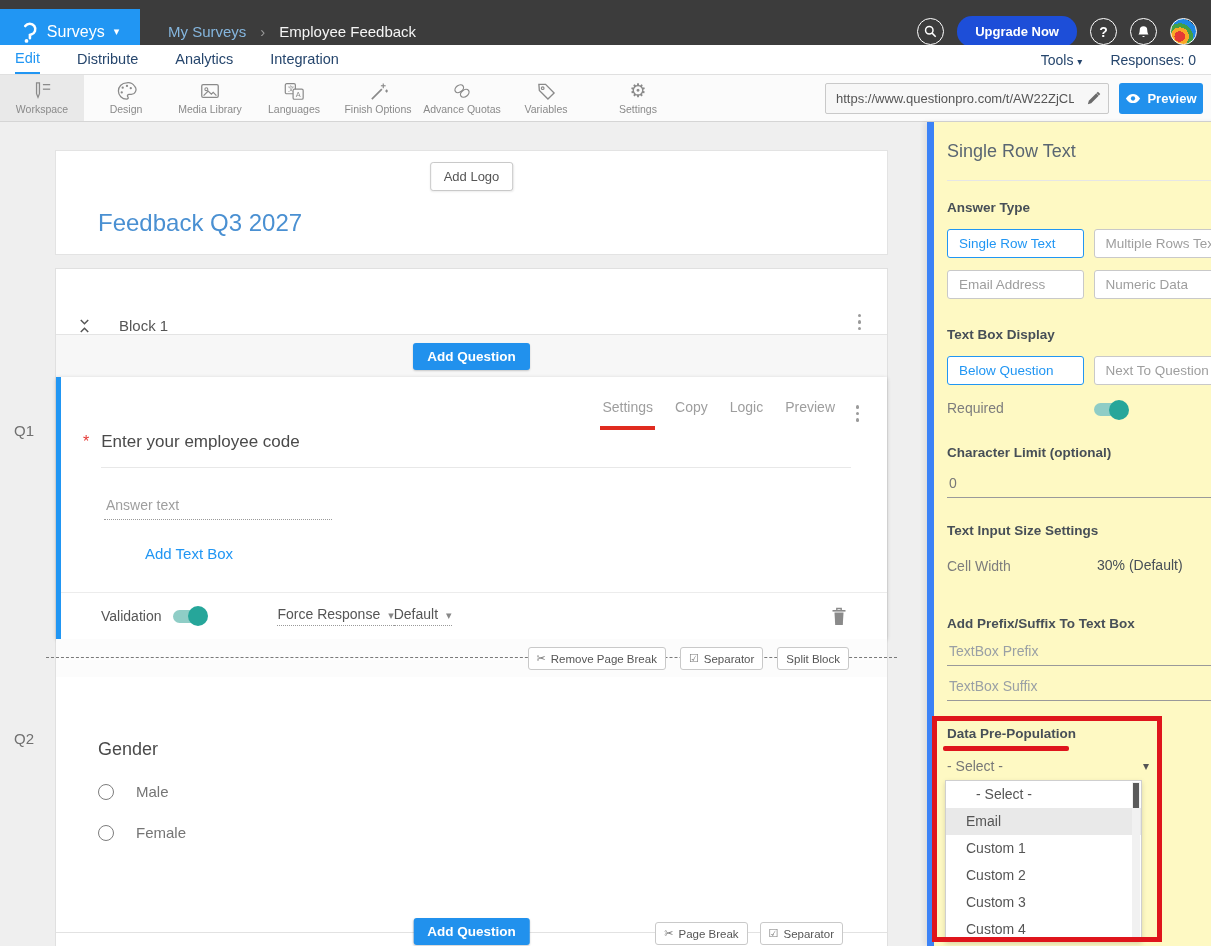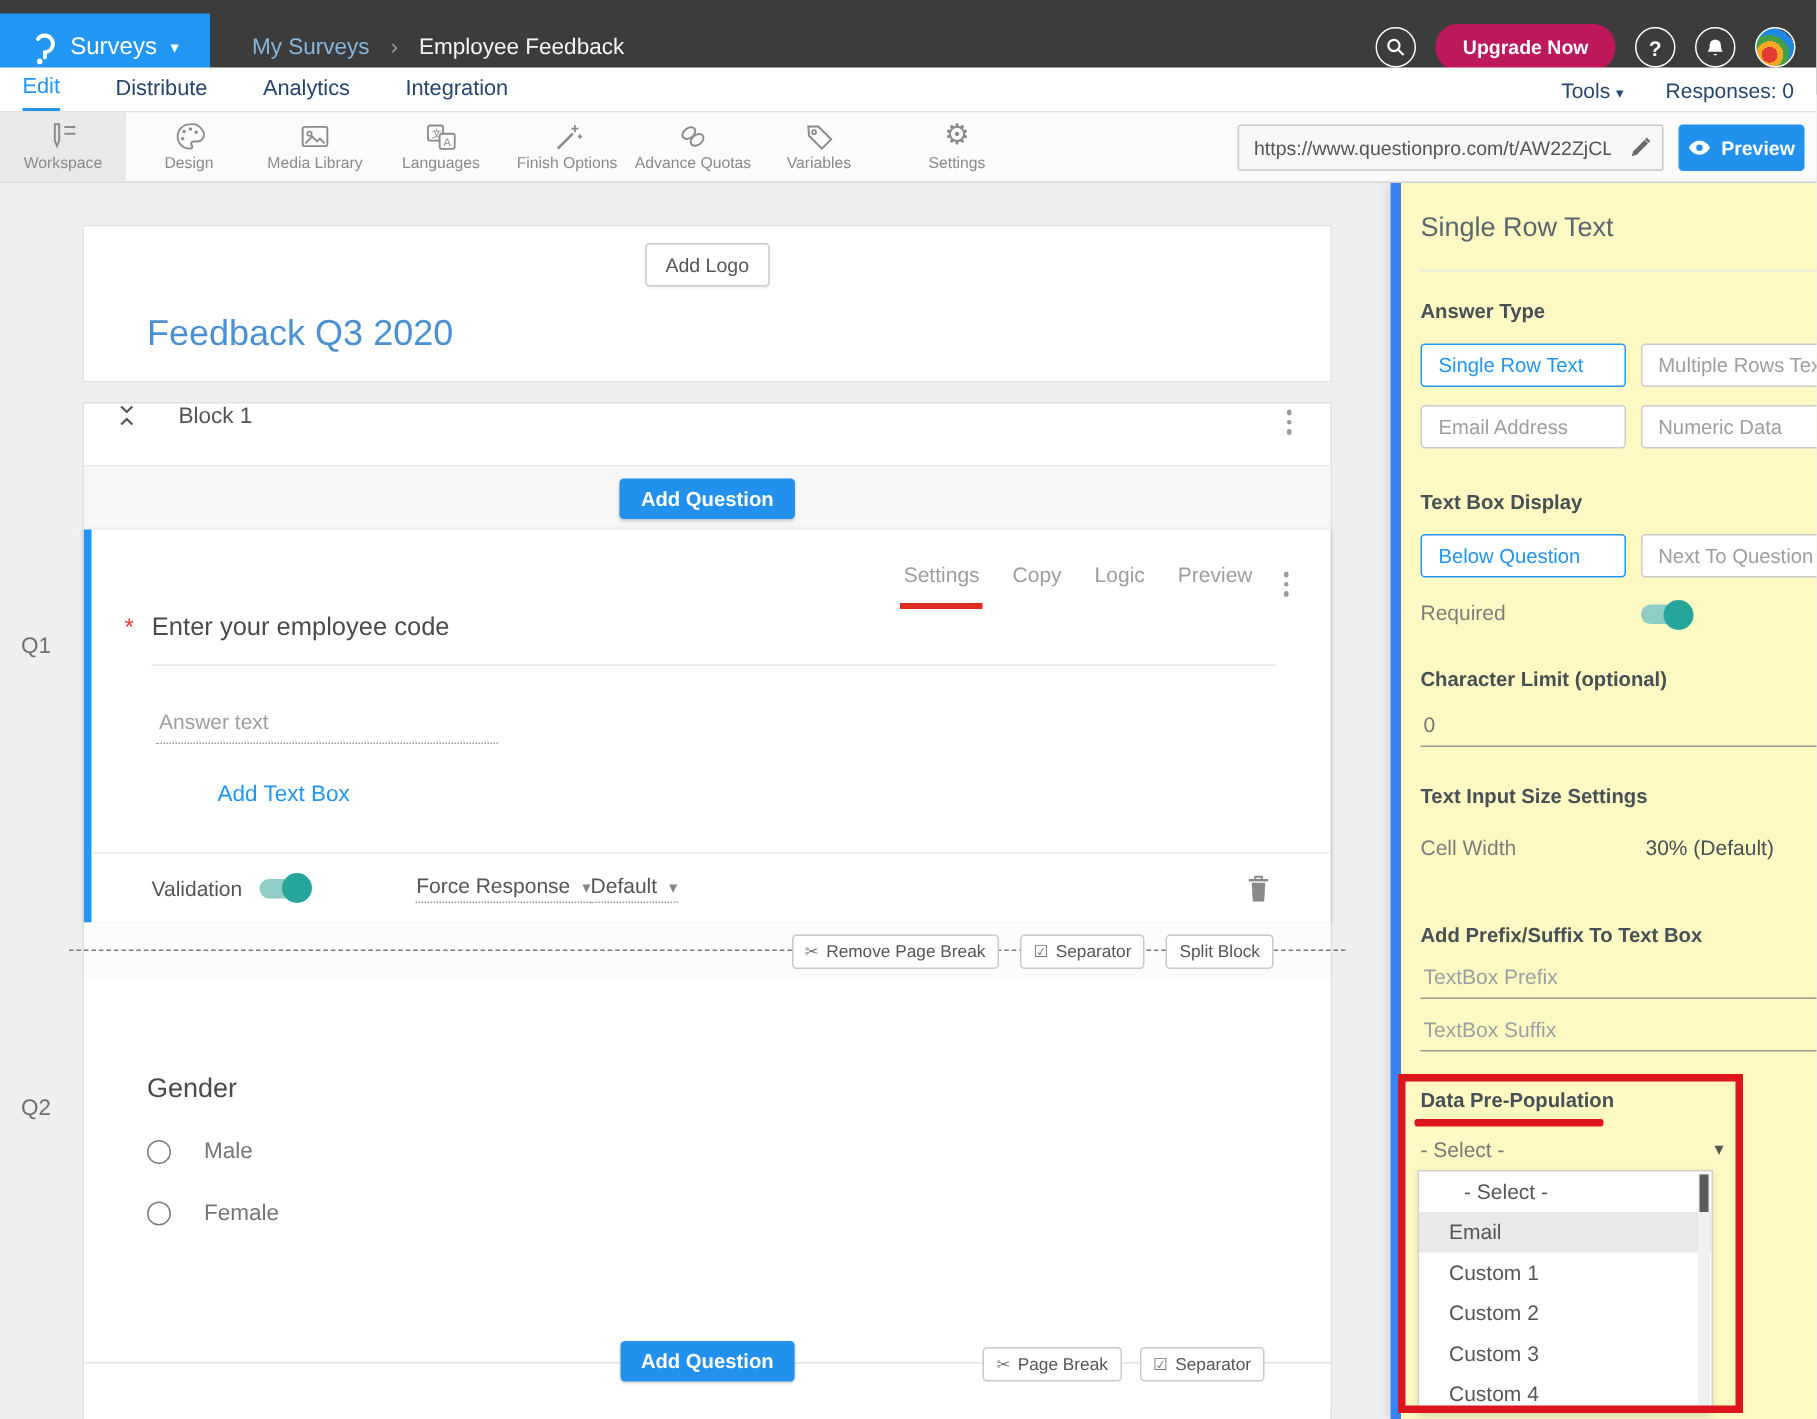--- a/index.html
+++ b/index.html
@@ -10,21 +10,21 @@
   .topbar { position:absolute; left:0; top:0; width:1211px; height:63px; background:#3c3c3c; display:flex; align-items:center; }
   .logo-block { width:140px; height:45px; background:#2196f3; display:flex; align-items:center; justify-content:center; gap:9px; color:#fff; cursor:pointer; }
   .logo-block .product { font-size:16px; }
   .logo-block .caret { font-size:11px; }
   .breadcrumb { display:flex; align-items:center; gap:14px; margin-left:28px; font-size:15px; }
   .crumb-parent { color:#85b6de; cursor:pointer; }
   .crumb-sep { color:#9a9a9a; font-size:15px; }
   .crumb-current { color:#f5f5f5; }
   .top-actions { margin-left:auto; display:flex; align-items:center; gap:13px; padding-right:14px; }
   .circle-btn { width:27px; height:27px; border:1.6px solid #fff; border-radius:50%; display:flex; align-items:center; justify-content:center; color:#fff; font-weight:bold; font-size:14px; cursor:pointer; }
-  .upgrade-btn { background:#be185d; color:#fff; font-weight:bold; font-size:13px; border:none; border-radius:15px; padding:8px 18px; cursor:pointer; }
+  .upgrade-btn { background:#1d4ed8; color:#fff; font-weight:bold; font-size:13px; border:none; border-radius:15px; padding:8px 18px; cursor:pointer; }
   .avatar { width:27px; height:27px; border:1.6px solid #fff; border-radius:50%; background:radial-gradient(circle at 35% 70%, #e53935 0 22%, #f9a825 22% 38%, #43a047 38% 55%, #1e88e5 55% 75%, #37474f 75%); cursor:pointer; }
 
   
   .tabbar { position:absolute; left:0; top:45px; width:1211px; height:30px; background:#fff; border-bottom:1px solid #e0e0e0; display:flex; align-items:center; padding:0 15px; }
   .nav-tab { font-size:14.5px; color:#26466d; margin-right:37px; padding:4px 0 6px; cursor:pointer; }
   .nav-tab.active { color:#2196f3; border-bottom:2px solid #2196f3;text-align:right; }
   .tabbar-right { margin-left:auto; display:flex; align-items:center; gap:28px; font-size:14px; color:#26466d; }
   .tools-dd { cursor:pointer; }
   .tools-dd .caret { font-size:10px; color:#26466d; }
 
@@ -43,21 +43,21 @@
   
   .canvas { position:absolute; left:0; top:122px; width:895px; height:824px; background:#efefef; }
   .q-label { position:absolute; left:14px; font-size:15px; color:#707070; }
   .col { position:absolute; left:55px; width:833px; }
 
   .title-card { top:28px; height:105px; background:#fff; border:1px solid #e3e3e3; }
   .add-logo-btn { position:absolute; left:50%; transform:translateX(-50%); top:11px; background:#fff; border:1px solid #c9c9c9; border-radius:3px; padding:6px 13px; font-size:13px; color:#555; box-shadow:0 1px 2px rgba(0,0,0,.08); cursor:pointer; }
   .survey-title { position:absolute; left:42px; top:58px; font-size:24px; color:#4a90d2; cursor:text; }
 
   .block-card { top:146px; height:678px; background:#fff; border:1px solid #e0e0e0; border-bottom:none; }
-  .block-header { height:42px; border-bottom:1px solid #e4e4e4; display:flex; align-items:flex-start; padding:0 22px; }
+  .block-header { height:66px; border-bottom:1px solid #e4e4e4; display:flex; align-items:flex-end; padding:0 22px; }
   .collapse-ic { cursor:pointer; margin-right:28px; display:flex; }
   .block-name { font-size:15px; color:#555; }
   .dots-v { margin-left:auto; display:flex; flex-direction:column; gap:3px; cursor:pointer; padding:4px; }
   .dots-v i { width:3.5px; height:3.5px; border-radius:50%; background:#9a9a9a; }
 
   .addq-strip { height:42px; background:#f7f7f7; display:flex; align-items:center; justify-content:center; }
   .addq-btn { background:#2191ed; border:none; border-radius:3px; color:#fff; font-weight:bold; font-size:13.5px; padding:6px 14px; cursor:pointer; box-shadow:0 1px 2px rgba(0,0,0,.2); }
 
   .q1-card { position:relative; height:262px; background:#fff; border-left:5px solid #2196f3; box-shadow:0 1px 4px rgba(0,0,0,.18); }
   .qtabs { position:absolute; right:52px; top:22px; display:flex; gap:22px; font-size:14px; color:#9e9e9e; }
@@ -257,21 +257,21 @@
     <span>Preview</span>
   </button>
 </div>
 
 <div class="canvas">
   <span class="q-label" style="top:300px;">Q1</span>
   <span class="q-label" style="top:608px;">Q2</span>
 
   <div class="col title-card">
     <button class="add-logo-btn">Add Logo</button>
-    <div class="survey-title">Feedback Q3 2020</div>
+    <div class="survey-title">Feedback Q3 2027</div>
   </div>
 
   <div class="col block-card">
 
     <div class="block-header">
       <span class="collapse-ic">
         <svg width="13" height="16" viewBox="0 0 14 17">
             <path d="M3 2 l4 4 4-4" stroke="#555" stroke-width="1.6" fill="none"></path>
             <path d="M3 15 l4-4 4 4" stroke="#555" stroke-width="1.6" fill="none"></path>
           </svg>

